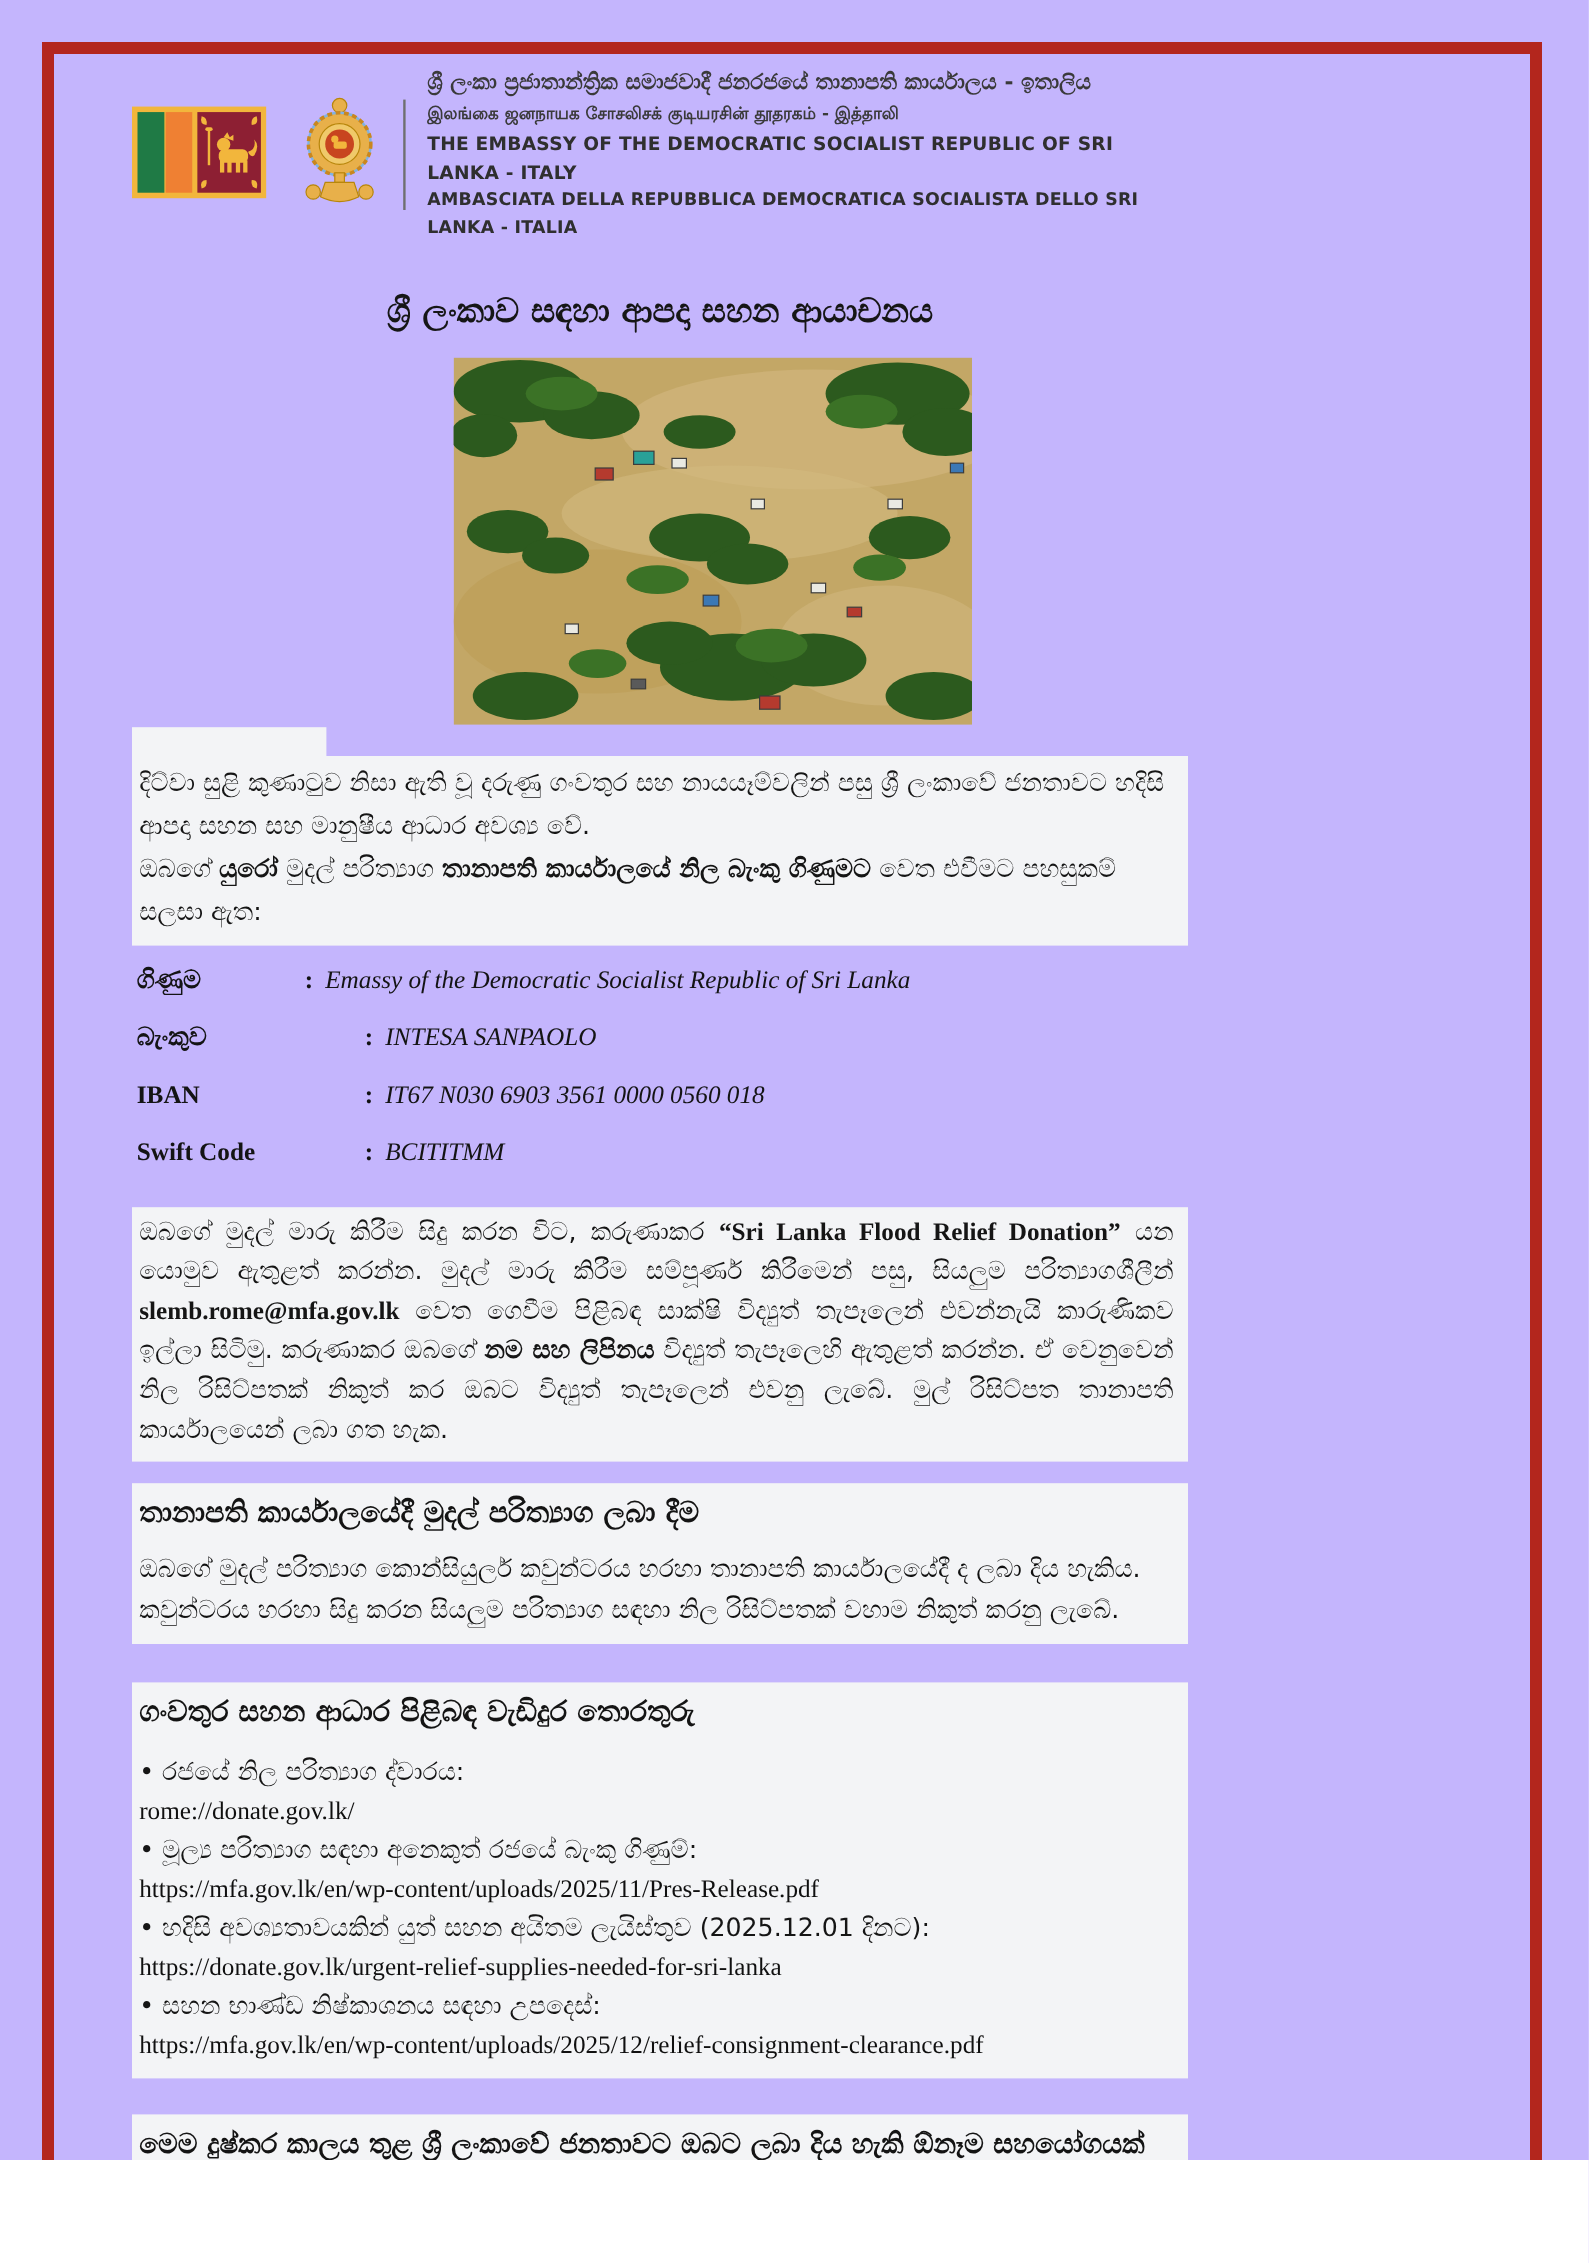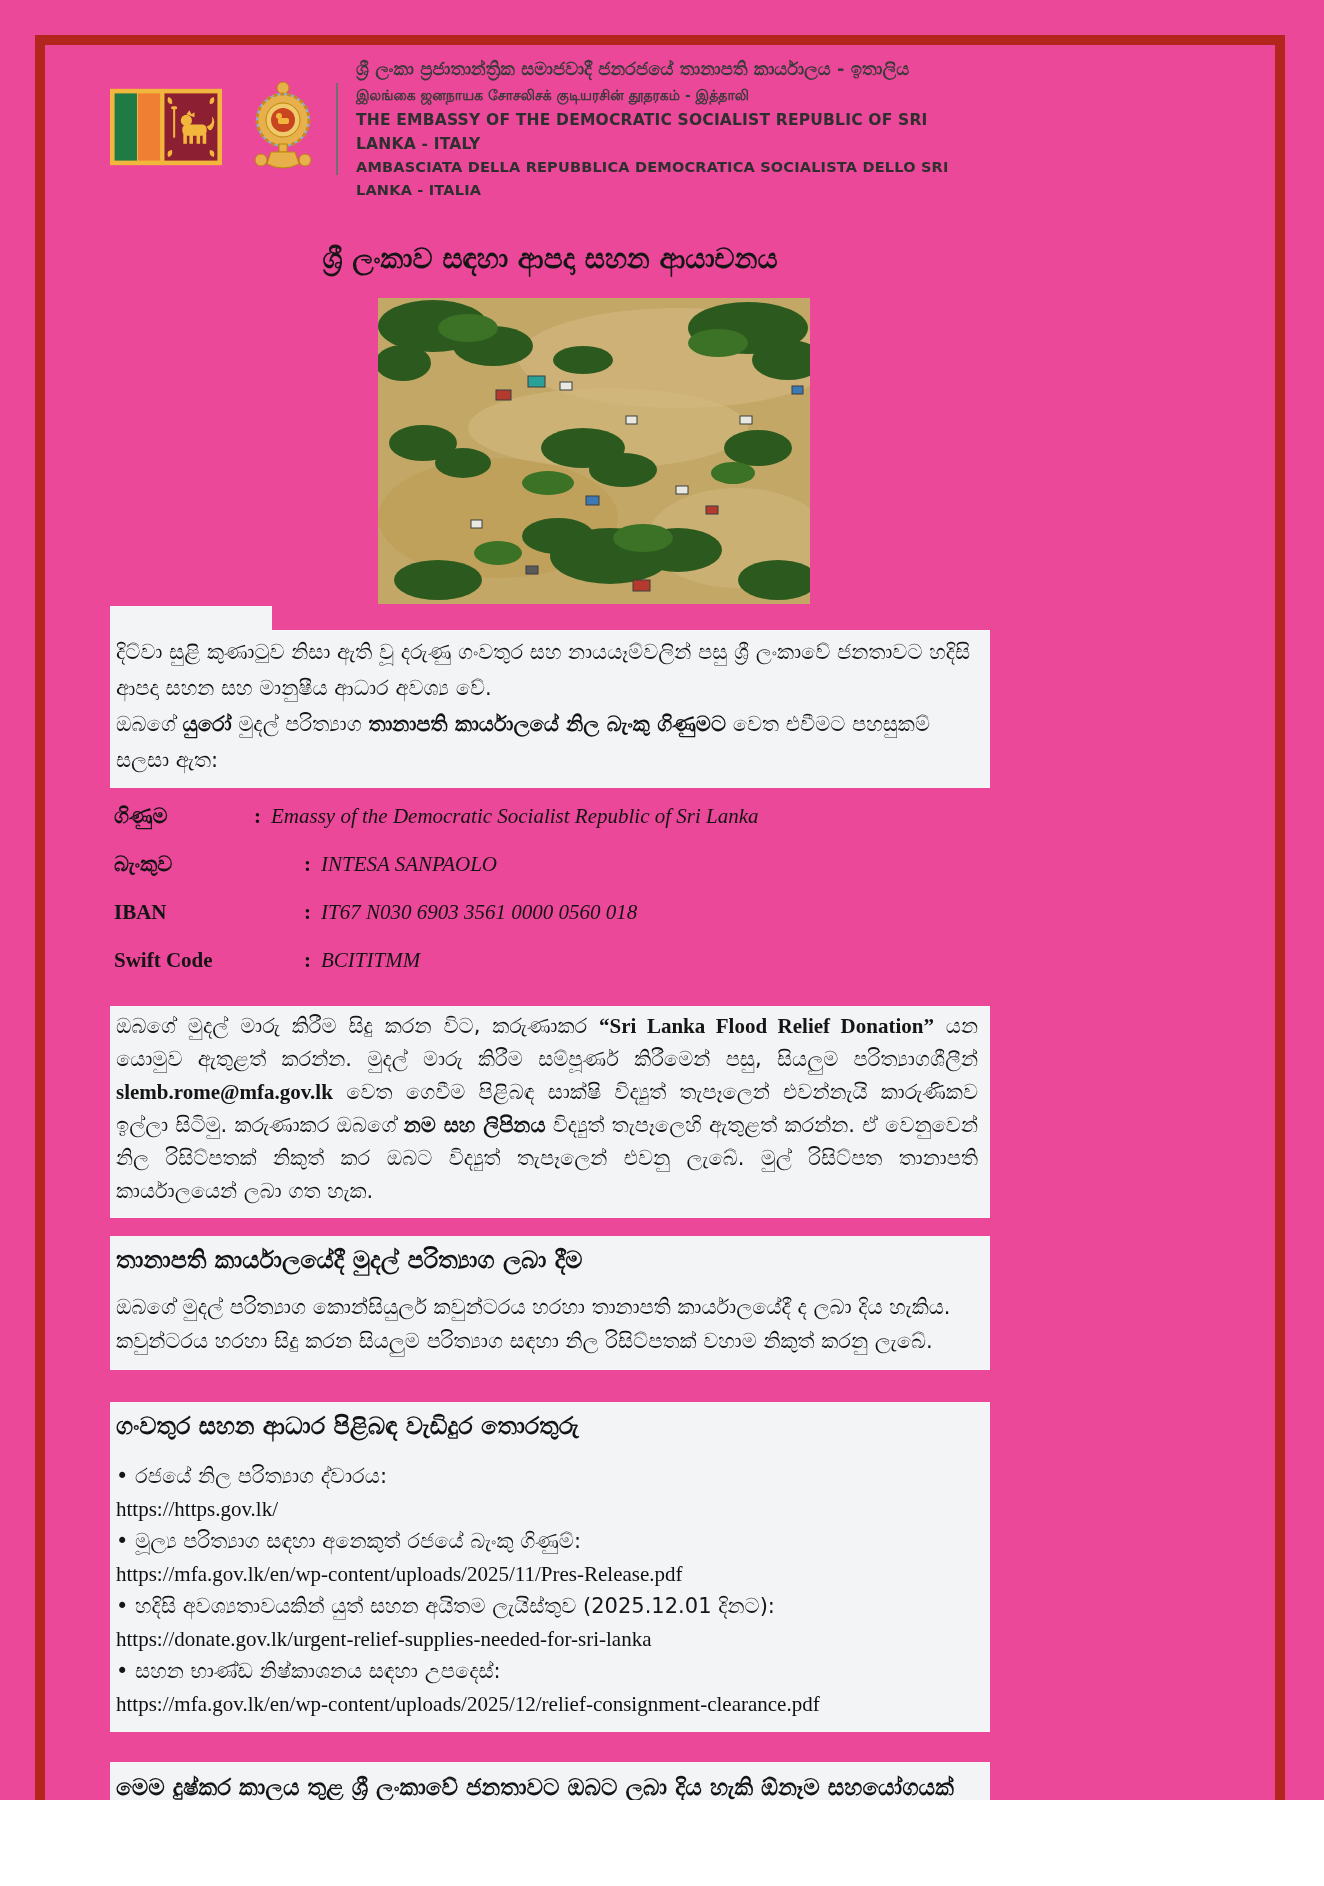--- a/index.html
+++ b/index.html
@@ -1,19 +1,19 @@
 <!DOCTYPE html>
 <html><head>
 <meta charset="utf-8">
 <style>
   html,body{margin:0;padding:0;}
   .page{
     position:relative;
     width:1324px;height:1800px;
-    background:#ec4899;
+    background:#c4b5fd;
     font-family:"DejaVu Sans","Liberation Sans",sans-serif;
     color:#111;
     overflow:hidden;
   }
   .frame{
     position:absolute;left:35px;top:35px;width:1250px;height:1813px;
     border:10px solid #b3261d;box-sizing:border-box;
     pointer-events:none;
   }
   .content{position:absolute;left:110px;top:55px;width:880px;}
@@ -214,21 +214,21 @@
 
     <div class="sec gray">
       <h2 class="sec-h">තානාපති කාර්යාලයේදී මුදල් පරිත්‍යාග ලබා දීම</h2>
       <p class="sec-b">ඔබගේ මුදල් පරිත්‍යාග කොන්සියුලර් කවුන්ටරය හරහා තානාපති කාර්යාලයේදී ද ලබා දිය හැකිය. කවුන්ටරය හරහා සිදු කරන සියලුම පරිත්‍යාග සඳහා නිල රිසිට්පතක් වහාම නිකුත් කරනු ලැබේ.</p>
     </div>
 
     <div class="sec gray links" style="margin-top:32px;">
       <h2 class="sec-h">ගංවතුර සහන ආධාර පිළිබඳ වැඩිදුර තොරතුරු</h2>
       <div>
         <div class="li-label">• රජයේ නිල පරිත්‍යාග ද්වාරය:</div>
-        <div class="li-url">https://https.gov.lk/</div>
+        <div class="li-url">rome://donate.gov.lk/</div>
       </div>
       <div>
         <div class="li-label">• මූල්‍ය පරිත්‍යාග සඳහා අනෙකුත් රජයේ බැංකු ගිණුම්:</div>
         <div class="li-url">https://mfa.gov.lk/en/wp-content/uploads/2025/11/Pres-Release.pdf</div>
       </div>
       <div>
         <div class="li-label">• හදිසි අවශ්‍යතාවයකින් යුත් සහන අයිතම ලැයිස්තුව (2025.12.01 දිනට):</div>
         <div class="li-url">https://donate.gov.lk/urgent-relief-supplies-needed-for-sri-lanka</div>
       </div>
       <div>

